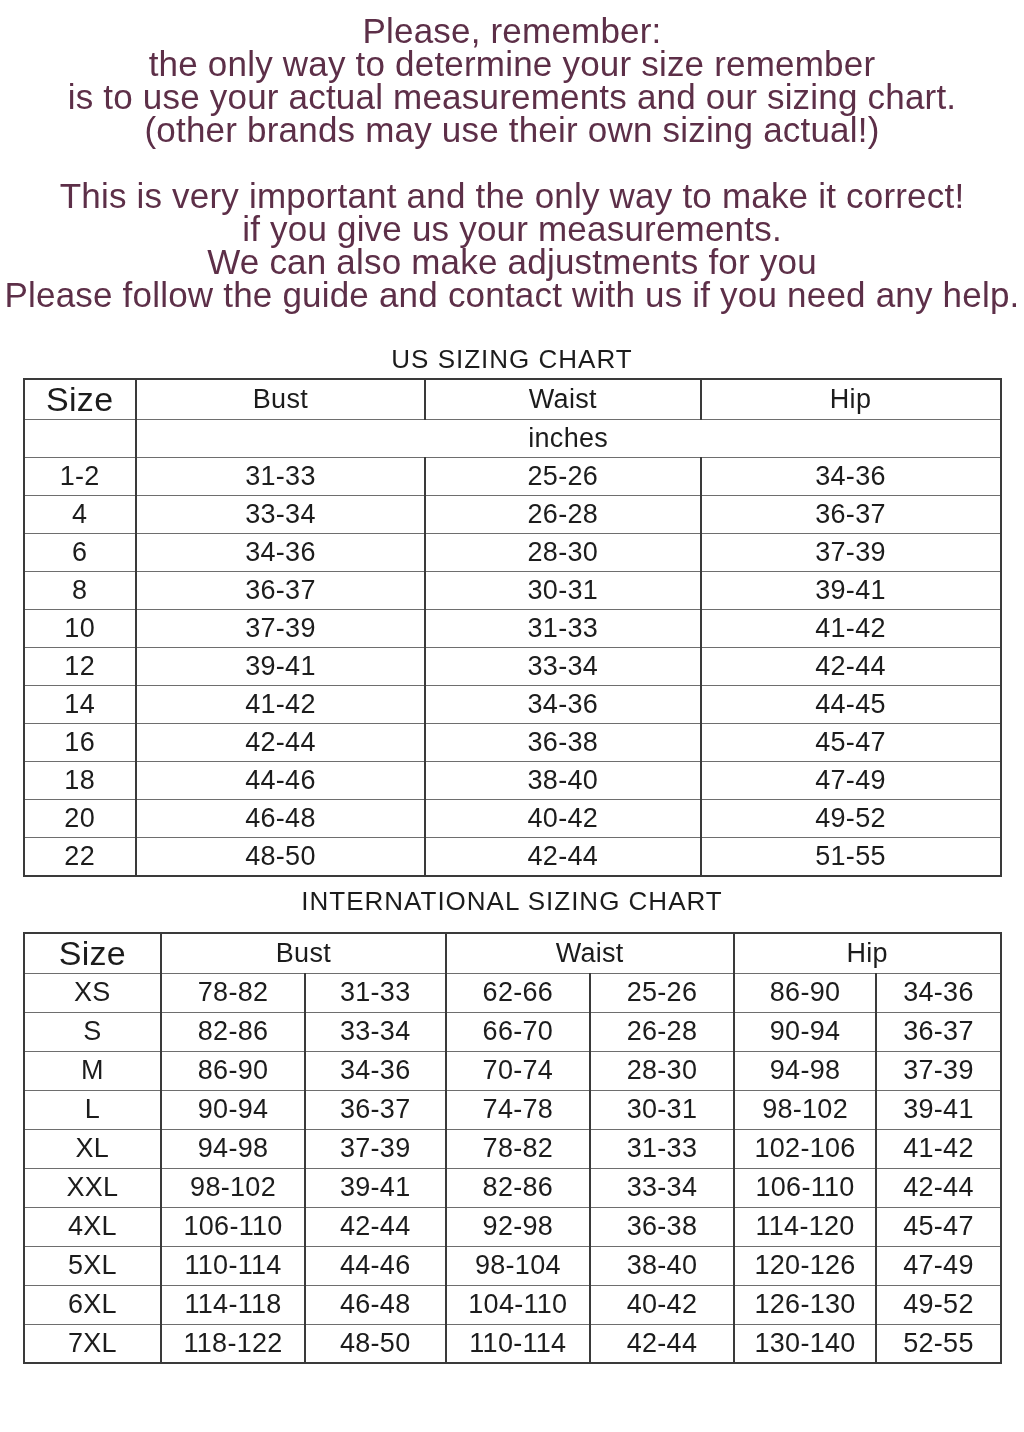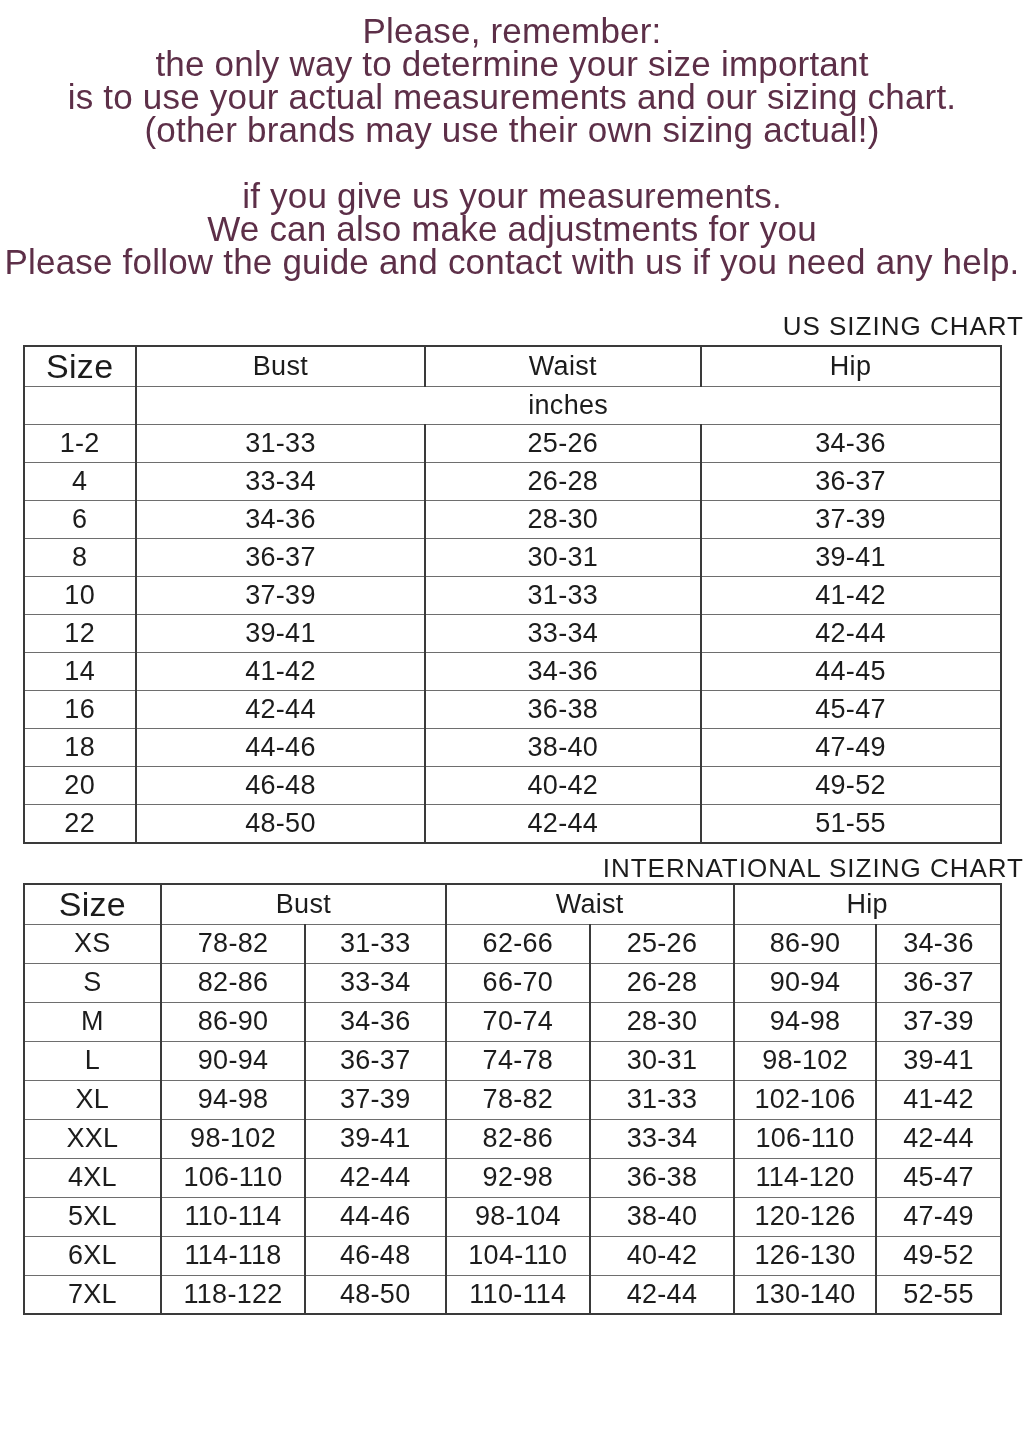--- a/index.html
+++ b/index.html
@@ -22,29 +22,29 @@
   .intro {
     text-align: center;
     color: var(--intro-text);
     font-size: 35px;
     font-weight: 300;
     line-height: 33px;
     letter-spacing: 0.2px;
   }
   .intro.first { margin-bottom: 33px; }
   .chart-title {
-    text-align: right;
+    text-align: center;
     color: var(--table-text);
     font-size: 26px;
     font-weight: 300;
     letter-spacing: 1px;
     line-height: 30px;
   }
   .chart-title.us { margin-top: 33px; margin-bottom: 4px; }
-  .chart-title.intl { margin-top: 9px; margin-bottom: 0; }
+  .chart-title.intl { margin-top: 9px; margin-bottom: 16px; }
   table.size-table {
     width: 979px;
     margin: 0 auto;
     border-collapse: collapse;
     table-layout: fixed;
     color: var(--table-text);
     font-size: 27px;
     font-weight: 300;
     letter-spacing: 0.3px;
   }
@@ -63,26 +63,27 @@
   table.us-table tr.col-header { height: 40px; }
   table.intl-table tr { height: 39px; }
   table.intl-table tr.col-header { height: 40px; }
   th.size-col-header { font-size: 34px; }
 </style>
 </head>
 <body>
 
 <div class="intro first">
   <div>Please, remember:</div>
-  <div>the only way to determine your size important</div>
+  <div>the only way to determine your size remember</div>
   <div>is to use your actual measurements and our sizing chart.</div>
   <div>(other brands may use their own sizing actual!)</div>
 </div>
 
 <div class="intro">
+  <div>This is very important and the only way to make it correct!</div>
   <div>if you give us your measurements.</div>
   <div>We can also make adjustments for you</div>
   <div>Please follow the guide and contact with us if you need any help.</div>
 </div>
 
 <div class="chart-title us">US SIZING CHART</div>
 
 <table class="size-table us-table">
   <colgroup>
     <col style="width:11.5%">

